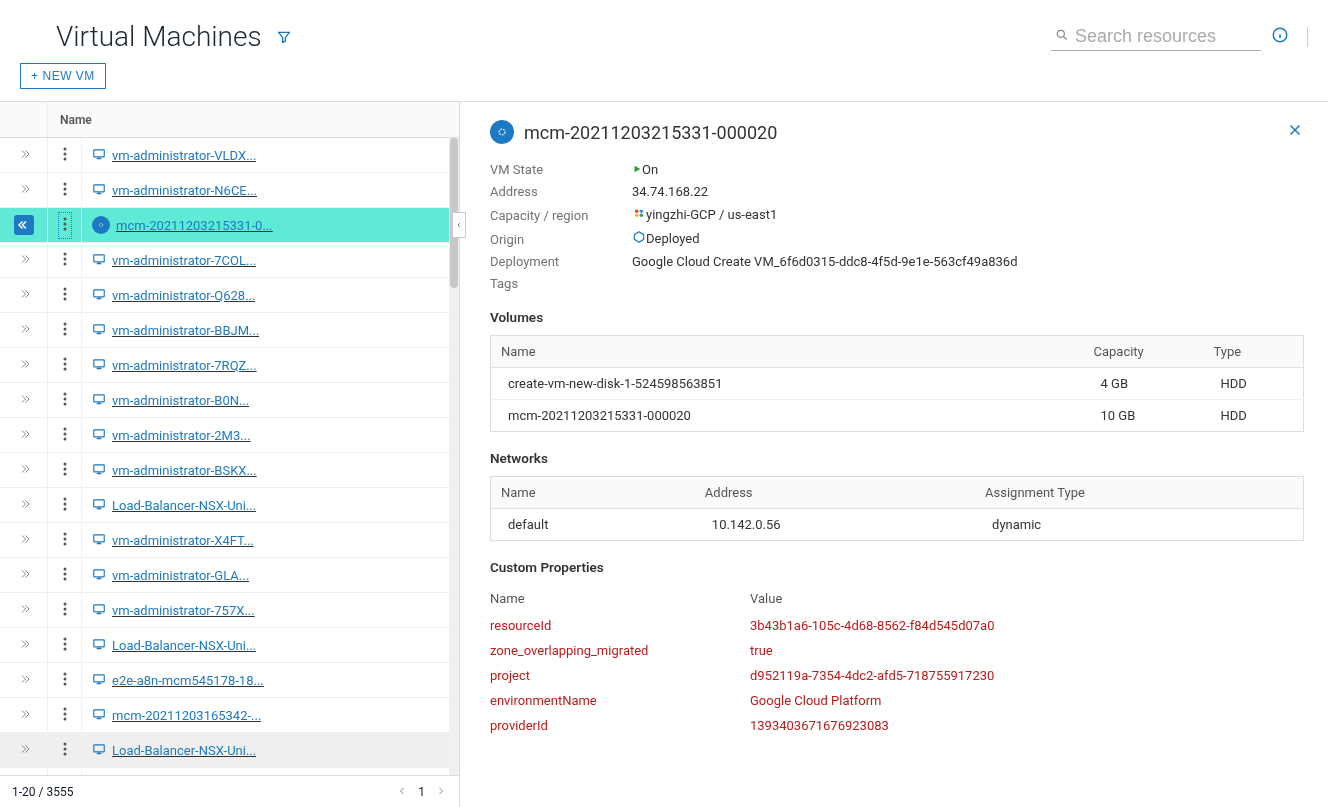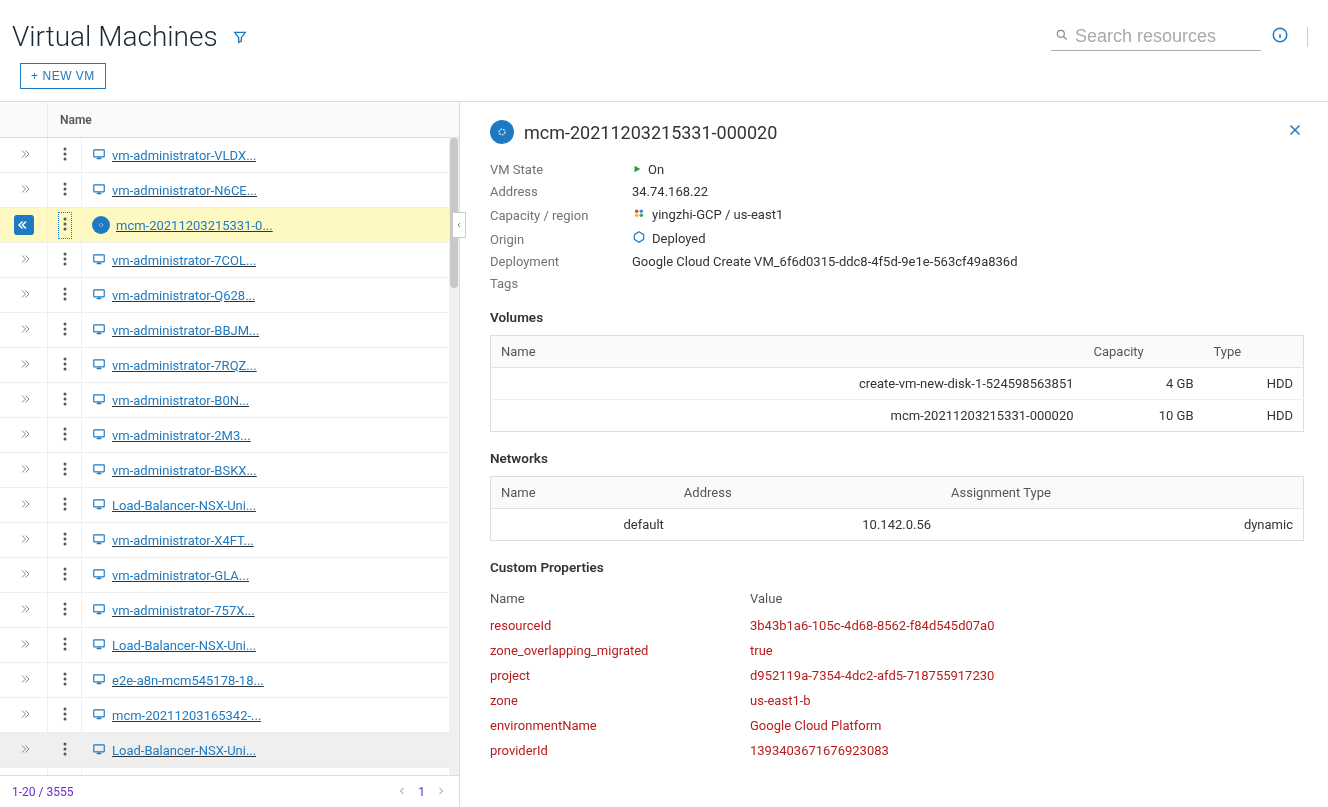--- a/index.html
+++ b/index.html
@@ -1,20 +1,20 @@
 <!DOCTYPE html>
 <html><head>
 <meta charset="utf-8">
 <style>
   * { box-sizing: border-box; margin: 0; padding: 0; }
   body { font-family: -apple-system, BlinkMacSystemFont, "Segoe UI", Roboto, Arial, sans-serif; font-size: 13px; color: #333; background: #fff; }
   .app { width: 1328px; height: 807px; display: flex; flex-direction: column; overflow: hidden; }
 
   
-  .header { display: flex; align-items: center; padding: 20px 20px 10px 12px; }
+  .header { display: flex; align-items: center; padding: 20px 20px 10px 20px; margin-left: 36px; }
   .title { font-size: 28px; font-weight: 300; color: #1b2a33; margin-right: 14px; }
   .filter-icon { color: #1d7ac2; display: inline-flex; cursor: pointer; }
   .header-right { margin-left: auto; display: flex; align-items: center; gap: 10px; }
   .search-box { display: flex; align-items: center; border-bottom: 1px solid #aaa; padding: 3px 4px; width: 210px; }
   .search-box input { border: none; outline: none; flex: 1; font-size: 18px; color: #333; background: transparent; }
   .search-box input::placeholder { color: #aaa; }
   .search-icon { color: #888; margin-right: 6px; }
   .info-icon { color: #1d7ac2; font-size: 16px; }
   .divider-v { width: 1px; height: 20px; background: #ccc; margin-left: 8px; }
 
@@ -23,57 +23,57 @@
   .btn-new { border: 1px solid #1d7ac2; color: #1d7ac2; background: #fff; padding: 5px 10px; font-size: 12px; letter-spacing: .5px; cursor: pointer; display: inline-flex; align-items: center; gap: 4px; }
 
   
   .main { flex: 1; display: flex; border-top: 1px solid #ddd; min-height: 0; }
   .left-pane { width: 460px; display: flex; flex-direction: column; border-right: 1px solid #ddd; position: relative; }
   .list-header { display: flex; align-items: center; border-bottom: 1px solid #ddd; background: #fafafa; height: 36px; }
   .list-header .col-exp { width: 48px; border-right: 1px solid #eee; height: 100%; }
   .list-header .col-name { flex: 1; padding-left: 12px; font-size: 12px; color: #565656; font-weight: 600; }
   .list-body { flex: 1; overflow-y: auto; text-decoration: underline; }
   .row { display: flex; align-items: center; height: 35px; border-bottom: 1px solid #eee; }
-  .row.selected { background: #fef9c3; }
+  .row.selected { background: #5eead4; }
   .row.hover-grey { background: #efefef; }
   .col-exp { width: 48px; display: flex; align-items: center; justify-content: center; border-right: 1px solid #f0f0f0; height: 100%; }
   .col-actions { width: 34px; display: flex; align-items: center; justify-content: center; border-right: 1px solid #f0f0f0; height: 100%; }
   .col-name-cell { flex: 1; display: flex; align-items: center; gap: 6px; padding-left: 10px; color: #1d7ac2; overflow: hidden; }
   .col-name-cell .vm-link { color: #1d7ac2; white-space: nowrap; overflow: hidden; text-overflow: ellipsis; cursor: pointer; }
   .expand-chev { color: #888; font-size: 13px; cursor: pointer; }
   .row.selected .expand-chev { color: #fff; background: #1d7ac2; border-radius: 3px; width: 20px; height: 20px; display: inline-flex; align-items: center; justify-content: center; }
   .kebab { color: #555; cursor: pointer; padding: 4px; }
   .row.selected .col-actions .kebab { border: 1px dotted #1d7ac2; }
   .vm-icon { color: #1d7ac2; flex-shrink: 0; }
   .selected-chip { width: 18px; height: 18px; border-radius: 50%; background: #1d7ac2; display: inline-flex; align-items: center; justify-content: center; flex-shrink: 0; }
   .scroll-gutter { position: absolute; right: 0; top: 36px; bottom: 32px; width: 10px; background: #f0f0f0; }
   .scroll-thumb { position: absolute; left: 1px; right: 1px; top: 0; height: 150px; background: #c8c8c8; border-radius: 5px; }
 
-  .list-footer { height: 32px; border-top: 1px solid #ddd; display: flex; align-items: center; padding: 0 12px; font-size: 12px; color: #6d28d9; }
+  .list-footer { height: 32px; border-top: 1px solid #ddd; display: flex; align-items: center; padding: 0 12px; font-size: 12px; color: #0f172a; }
   .list-footer .pager { margin-left: auto; display: flex; align-items: center; gap: 10px; }
   .pager-btn { color: #888; cursor: pointer; font-size: 14px; }
 
   .split-handle { position: absolute; right: -7px; top: 110px; background: #fff; border: 1px solid #ccc; width: 14px; height: 26px; display: flex; align-items: center; justify-content: center; color: #888; cursor: pointer; font-size: 11px; }
 
   
   .detail { flex: 1; padding: 18px 24px 0 30px; overflow-y: auto; }
   .detail-header { display: flex; align-items: center; margin-bottom: 18px; }
   .detail-header h2 { font-size: 18px; font-weight: 400; color: #333; margin-left: 10px; }
   .detail-header .badge-hex { width: 24px; height: 24px; border-radius: 50%; background: #1d7ac2; display: inline-flex; align-items: center; justify-content: center; }
   .close-btn { margin-left: auto; color: #1d7ac2; cursor: pointer; font-size: 20px; }
 
   .kv { display: flex; align-items: baseline; margin: 7px 0; font-size: 13px; }
   .kv .k { width: 142px; color: #737373; font-weight: 400; font-size: 13px; }
-  .kv .v { color: #333; display: flex; align-items: center; gap: 6px; }
+  .kv .v { color: #333; display: flex; align-items: center; }
 
   .section-h { font-weight: 600; margin: 18px 0 10px 0; font-size: 13.5px; color: #333; }
 
   table.tbl { width: 100%; border: 1px solid #ddd; border-collapse: collapse; font-size: 13px; }
   table.tbl th { text-align: left; background: #fafafa; border-bottom: 1px solid #e2e2e2; padding: 8px 10px; font-weight: 400; color: #565656; }
-  table.tbl td { padding: 8px 10px; border-bottom: 1px solid #eee; color: #333; text-align: right; }
+  table.tbl td { padding: 8px 17px; border-bottom: 1px solid #eee; color: #333; }
   table.tbl tr:last-child td { border-bottom: none; }
 
   table.props { width: 100%; border-collapse: collapse; font-size: 13px; }
   table.props th { text-align: left; padding: 6px 0; color: #565656; font-weight: 400; border-bottom: 1px solid transparent; }
   table.props td { padding: 5px 0; color: #b91c1c; }
 
   .play-green { color: #2a9d3a; }
   .gcp-dots { width: 14px; height: 14px; flex-shrink: 0; }
   .origin-ic { color: #1d7ac2; }
 </style>
@@ -661,24 +661,20 @@
             </tr>
             <tr>
               <td>zone_overlapping_migrated</td>
               <td>true</td>
             </tr>
             <tr>
               <td>project</td>
               <td>d952119a-7354-4dc2-afd5-718755917230</td>
             </tr>
             <tr>
-              <td>zone</td>
-              <td>us-east1-b</td>
-            </tr>
-            <tr>
               <td>environmentName</td>
               <td>Google Cloud Platform</td>
             </tr>
             <tr>
               <td>providerId</td>
               <td>1393403671676923083</td>
             </tr>
           </tbody>
       </table>
     </div>

